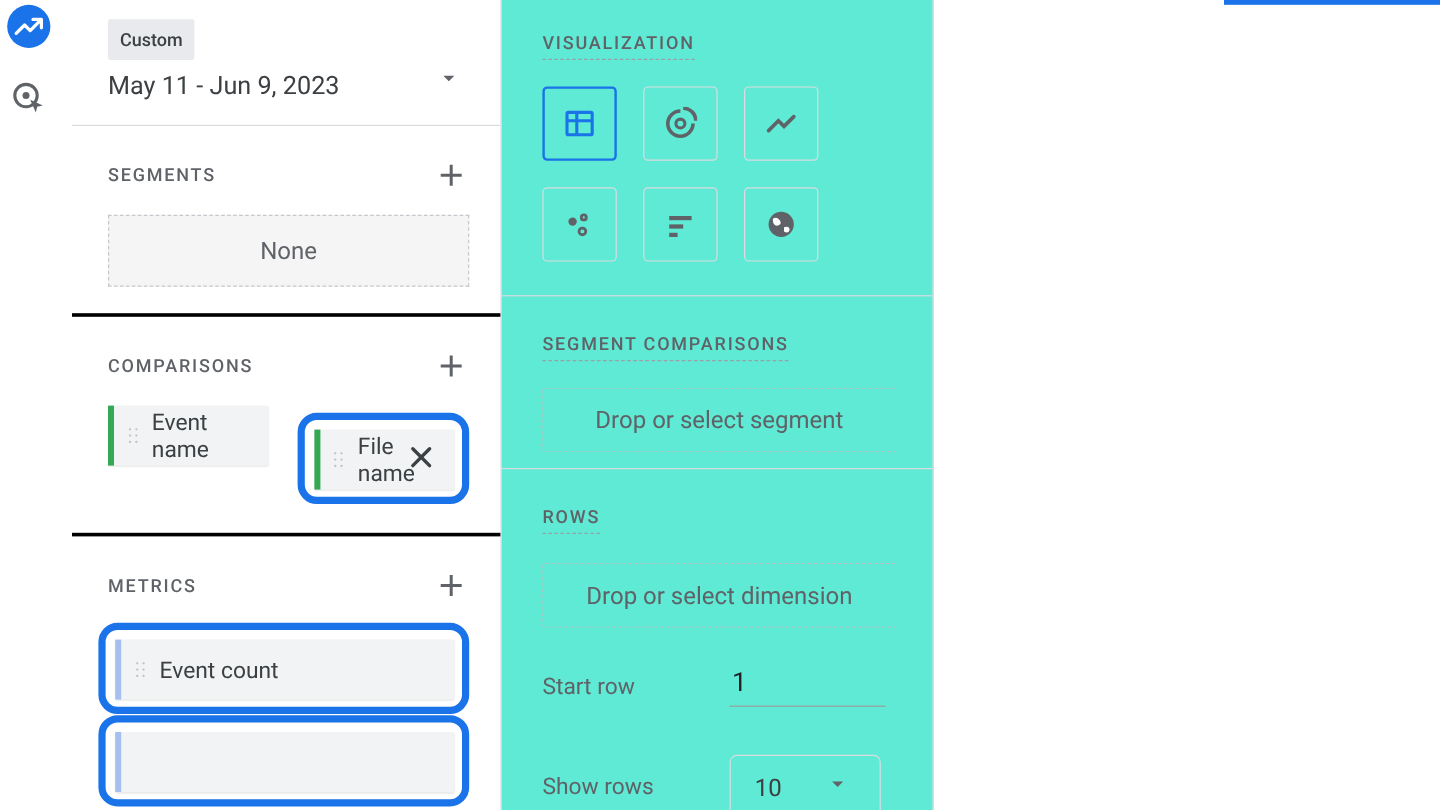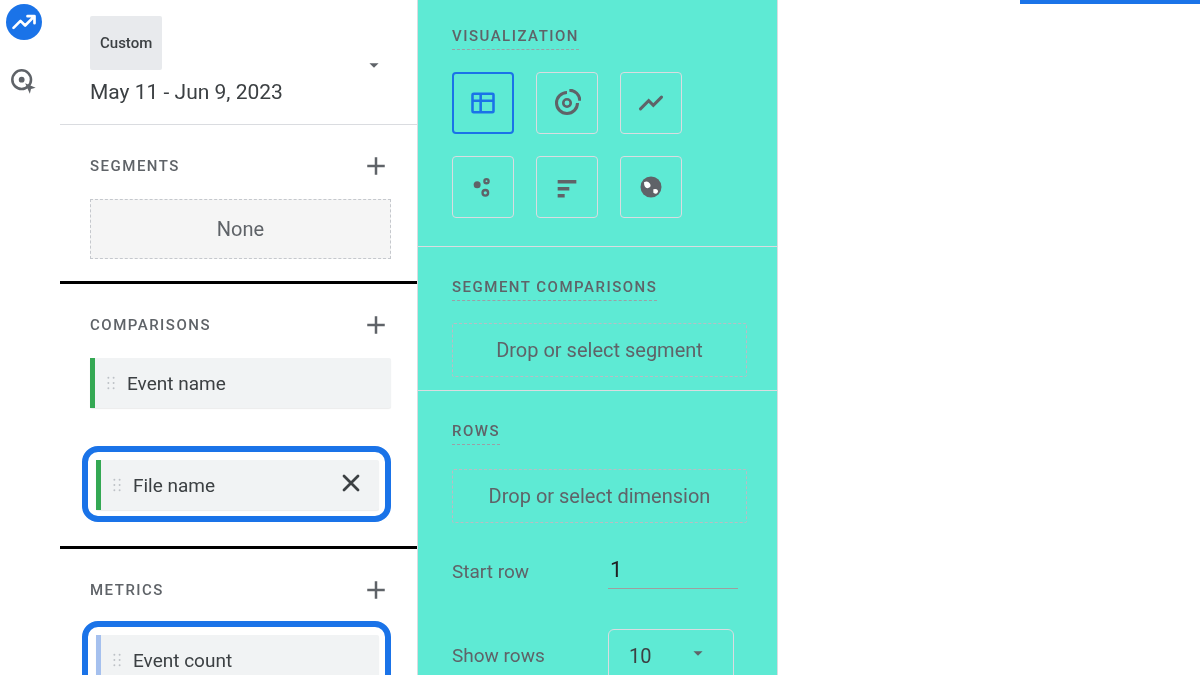--- a/index.html
+++ b/index.html
@@ -42,21 +42,21 @@
     padding: 16px 26px 20px 30px;
     border-bottom: 1px solid #dadce0;
     position: relative;
   }
   .custom-chip {
     display: inline-block;
     background: #e8eaed;
     color: #3c4043;
     font-size: 15px;
     font-weight: 500;
-    padding: 18px 10px;
+    padding: 8px 10px;
     border-radius: 2px;
   }
   .date-text {
     font-size: 21px;
     color: #3c4043;
     margin-top: 10px;
   }
   .date-caret {
     position: absolute;
     right: 32px;
@@ -97,21 +97,21 @@
     align-items: center;
     justify-content: center;
     font-size: 20px;
     color: #5f6368;
   }
 
   
   .chip-wrap {
     margin-top: 18px;
     display: flex;
-    flex-direction: column;
+    flex-direction: row;
     gap: 32px;
   }
   .chip {
     background: #f1f3f4;
     height: 50px;
     display: flex;
     align-items: center;
     border-radius: 2px;
     position: relative;
     box-shadow: 0 1px 1px rgba(0,0,0,0.08);

